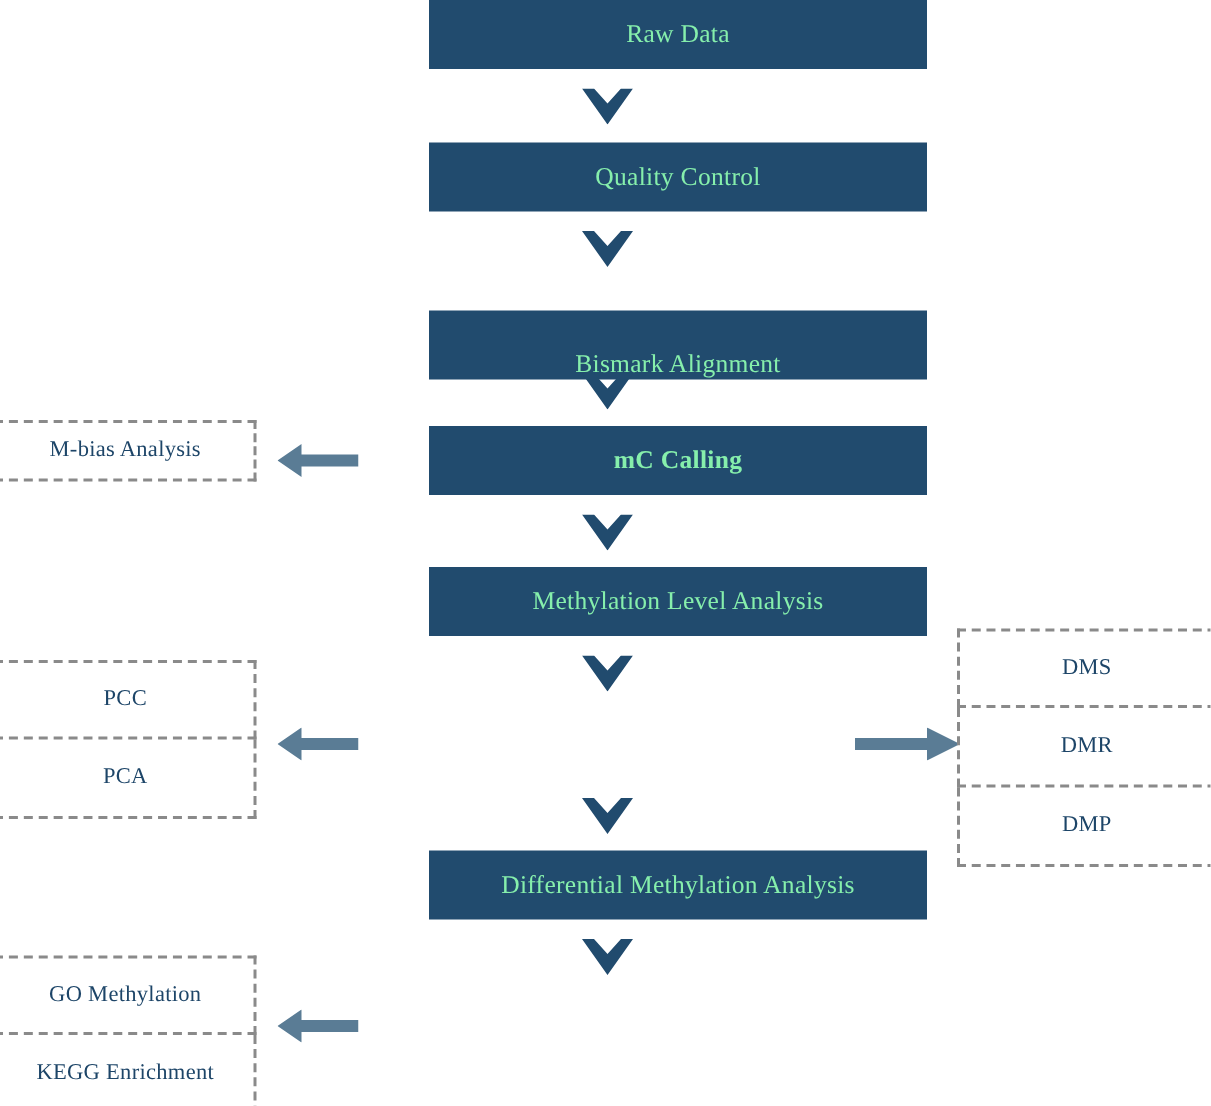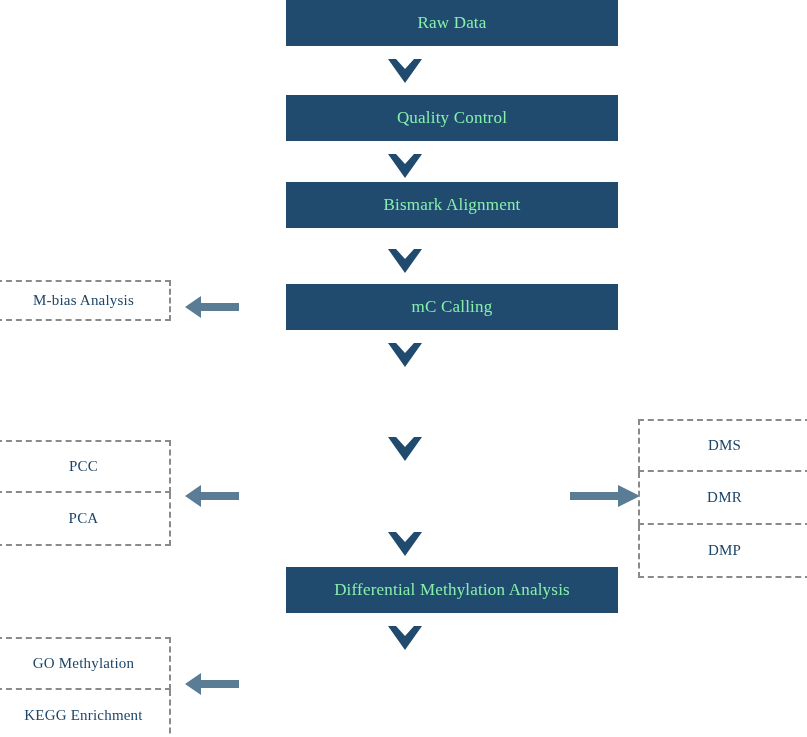--- a/index.html
+++ b/index.html
@@ -105,40 +105,43 @@
   <div class="step-box" style="top:95px;">
     <span>Quality Control</span>
   </div>
 
   <div class="chev" style="top:154px;">
     <svg viewBox="0 0 34 24" xmlns="http://www.w3.org/2000/svg">
       <path d="M0 0 L8 0 L17 10 L26 0 L34 0 L17 24 Z" fill="currentColor"></path>
     </svg>
   </div>
 
-  <div class="step-box" style="top:182px;">
+  <div class="step-box" style="top:207px;align-items:flex-end;">
     <span>Bismark Alignment</span>
   </div>
 
   <div class="chev" style="top:249px;">
     <svg viewBox="0 0 34 24" xmlns="http://www.w3.org/2000/svg">
       <path d="M0 0 L8 0 L17 10 L26 0 L34 0 L17 24 Z" fill="currentColor"></path>
     </svg>
   </div>
 
-  <div class="step-box" style="top:284px;">
+  <div class="step-box" style="top:284px;font-weight:bold;">
     <span>mC Calling</span>
   </div>
 
   <div class="chev" style="top:343px;">
     <svg viewBox="0 0 34 24" xmlns="http://www.w3.org/2000/svg">
       <path d="M0 0 L8 0 L17 10 L26 0 L34 0 L17 24 Z" fill="currentColor"></path>
     </svg>
   </div>
 
+  <div class="step-box" style="top:378px;">
+    <span>Methylation Level Analysis</span>
+  </div>
 
   <div class="chev" style="top:437px;">
     <svg viewBox="0 0 34 24" xmlns="http://www.w3.org/2000/svg">
       <path d="M0 0 L8 0 L17 10 L26 0 L34 0 L17 24 Z" fill="currentColor"></path>
     </svg>
   </div>
 
 
   <div class="chev" style="top:532px;">
     <svg viewBox="0 0 34 24" xmlns="http://www.w3.org/2000/svg">

